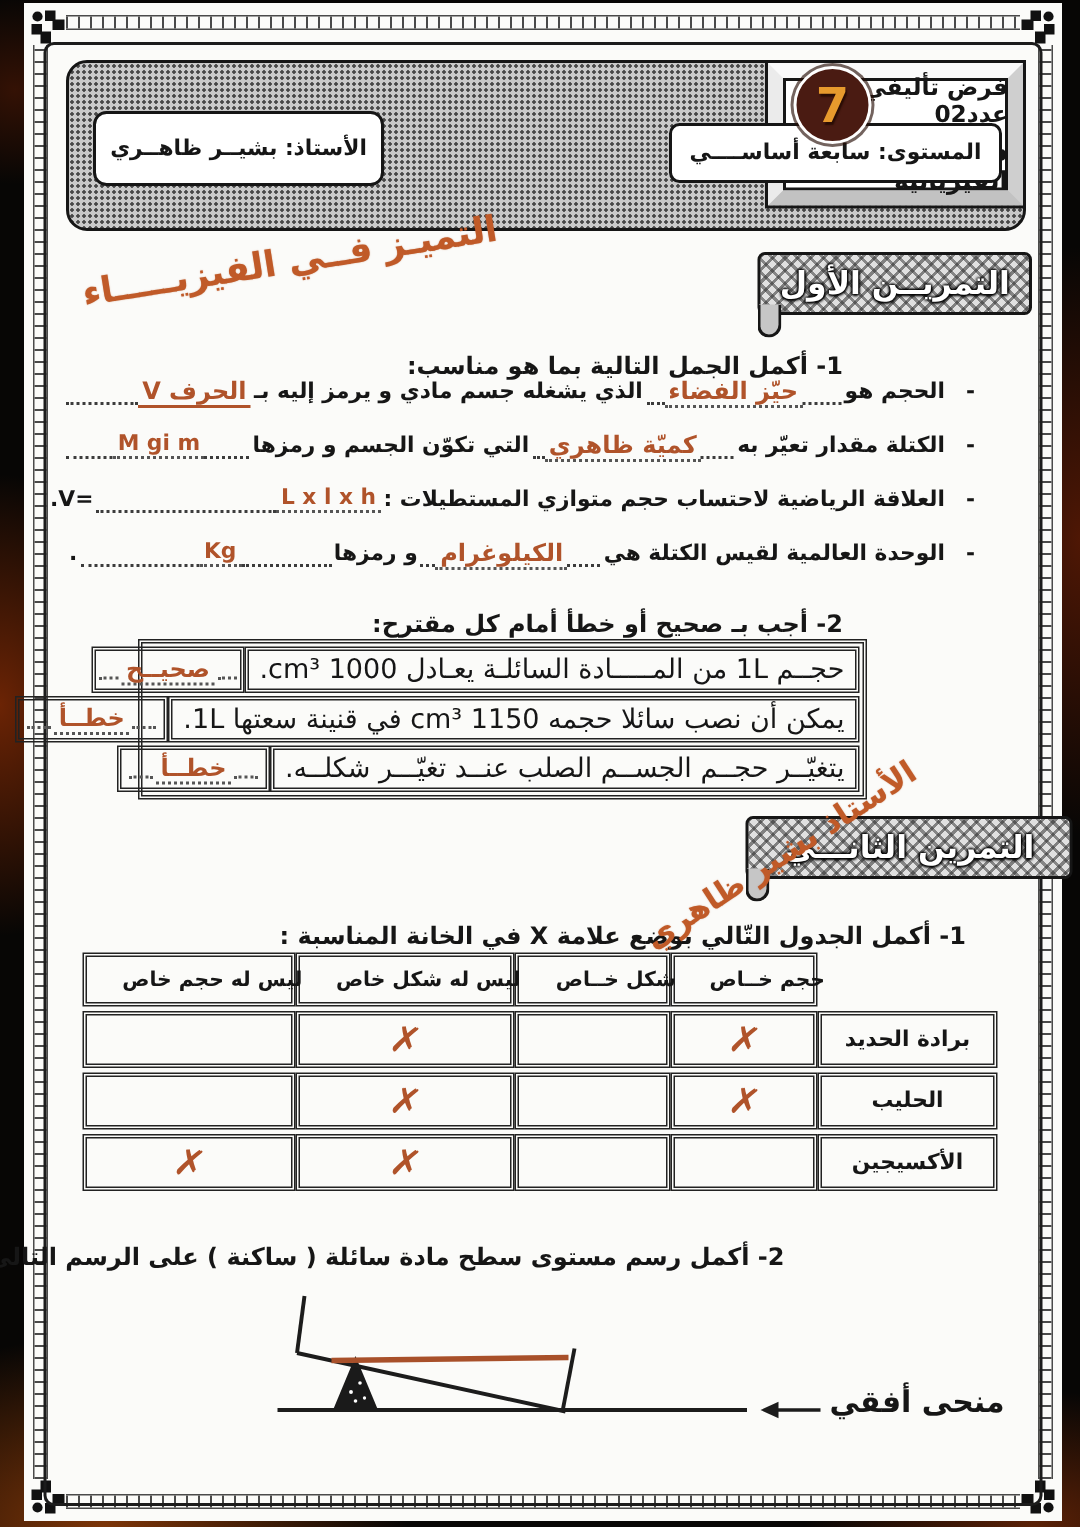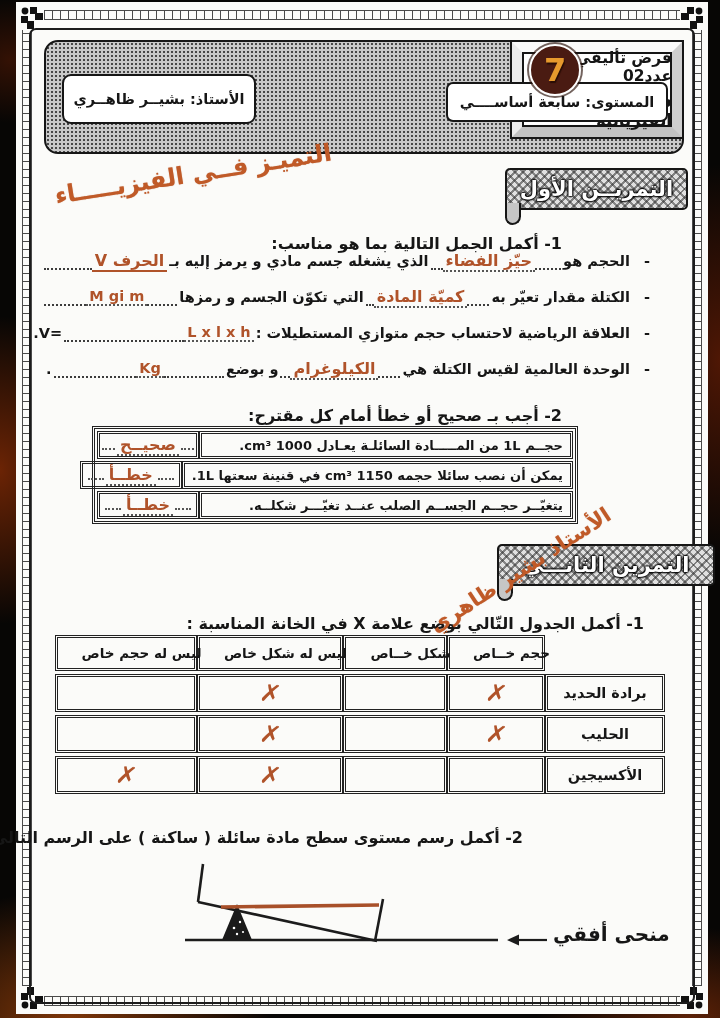--- a/index.html
+++ b/index.html
@@ -99,21 +99,21 @@
   .ans{color:var(--handwriting,#b0532a);font-weight:bold;font-size:16px;padding:0 3px;border-bottom:2px dotted #555;}
   .ans.latin{direction:ltr;unicode-bidi:isolate;font-size:14.5px;}
   .ans.uline{border-bottom:2.5px solid var(--handwriting,#b0532a);}
   .ltr{direction:ltr;unicode-bidi:isolate;}
 
   
   .tf{position:absolute;left:76px;top:424px;width:486px;box-sizing:border-box;border:3px double #222;padding:2px;}
   .tf-row{display:grid;grid-template-columns:1fr 102px;direction:rtl;margin-bottom:2px;}
   .tf-row:last-child{margin-bottom:0;}
   .tf-cell{border:3px double #222;min-height:28px;display:flex;align-items:center;box-sizing:border-box;}
-  .tf-st{font-size:13px;font-weight:bold;padding:2px 7px;white-space:nowrap;}
+  .tf-st{font-size:18px;font-weight:normal;padding:2px 7px;white-space:nowrap;}
   .tf-an{justify-content:center;}
   .mini-dots{width:16px;border-bottom:2px dotted #555;align-self:flex-end;margin:0 2px 6px 2px;}
 
   
   .xt{position:absolute;left:39px;top:633px;width:610px;display:grid;
       grid-template-columns:120px 98px 104px 146px 142px;grid-template-rows:36px 38px 38px 38px;
       direction:rtl;row-gap:3px;}
   .x-cell{border:3px double #222;box-sizing:border-box;display:flex;align-items:center;justify-content:center;font-weight:bold;}
   .x-head{font-size:13.5px;white-space:nowrap;padding-left:31px;}
   .x-label{font-size:14.5px;white-space:nowrap;}
@@ -190,21 +190,21 @@
     <span class="dots" style="width:12px"></span>
     <span class="seg">الذي يشغله جسم مادي و يرمز إليه بـ</span>
     <span class="ans uline">الحرف V</span>
     <span class="dots grow"></span>
   </div>
 
   <div class="bline" id="bline2">
     <span class="dash">-</span>
     <span class="seg">الكتلة مقدار تعيّر به</span>
     <span class="dots" style="width:22px"></span>
-    <span class="ans">كميّة المادة</span>
+    <span class="ans">كميّة ظاهري</span>
     <span class="dots" style="width:8px"></span>
     <span class="seg">التي تكوّن الجسم و رمزها</span>
     <span class="dots" style="width:30px"></span>
     <span class="ans latin">M gi m</span>
     <span class="dots grow"></span>
   </div>
 
   <div class="bline" id="bline3">
     <span class="dash">-</span>
     <span class="seg">العلاقة الرياضية لاحتساب حجم متوازي المستطيلات :</span>
@@ -213,21 +213,21 @@
     <span class="dots" style="width:120px"></span>
     <span class="seg ltr">.V=</span>
   </div>
 
   <div class="bline" id="bline4">
     <span class="dash">-</span>
     <span class="seg">الوحدة العالمية لقيس الكتلة هي</span>
     <span class="dots" style="width:22px"></span>
     <span class="ans">الكيلوغرام</span>
     <span class="dots" style="width:10px"></span>
-    <span class="seg">و بوضع</span>
+    <span class="seg">و رمزها</span>
     <span class="dots" style="width:60px"></span>
     <span class="ans latin">Kg</span>
     <span class="dots grow"></span>
     <span class="seg">.</span>
   </div>
 
   <div class="q-title" id="q2-title">2- أجب بـ صحيح أو خطأ أمام كل مقترح:</div>
 
   <div class="tf" id="tf-body">
       <div class="tf-row">

